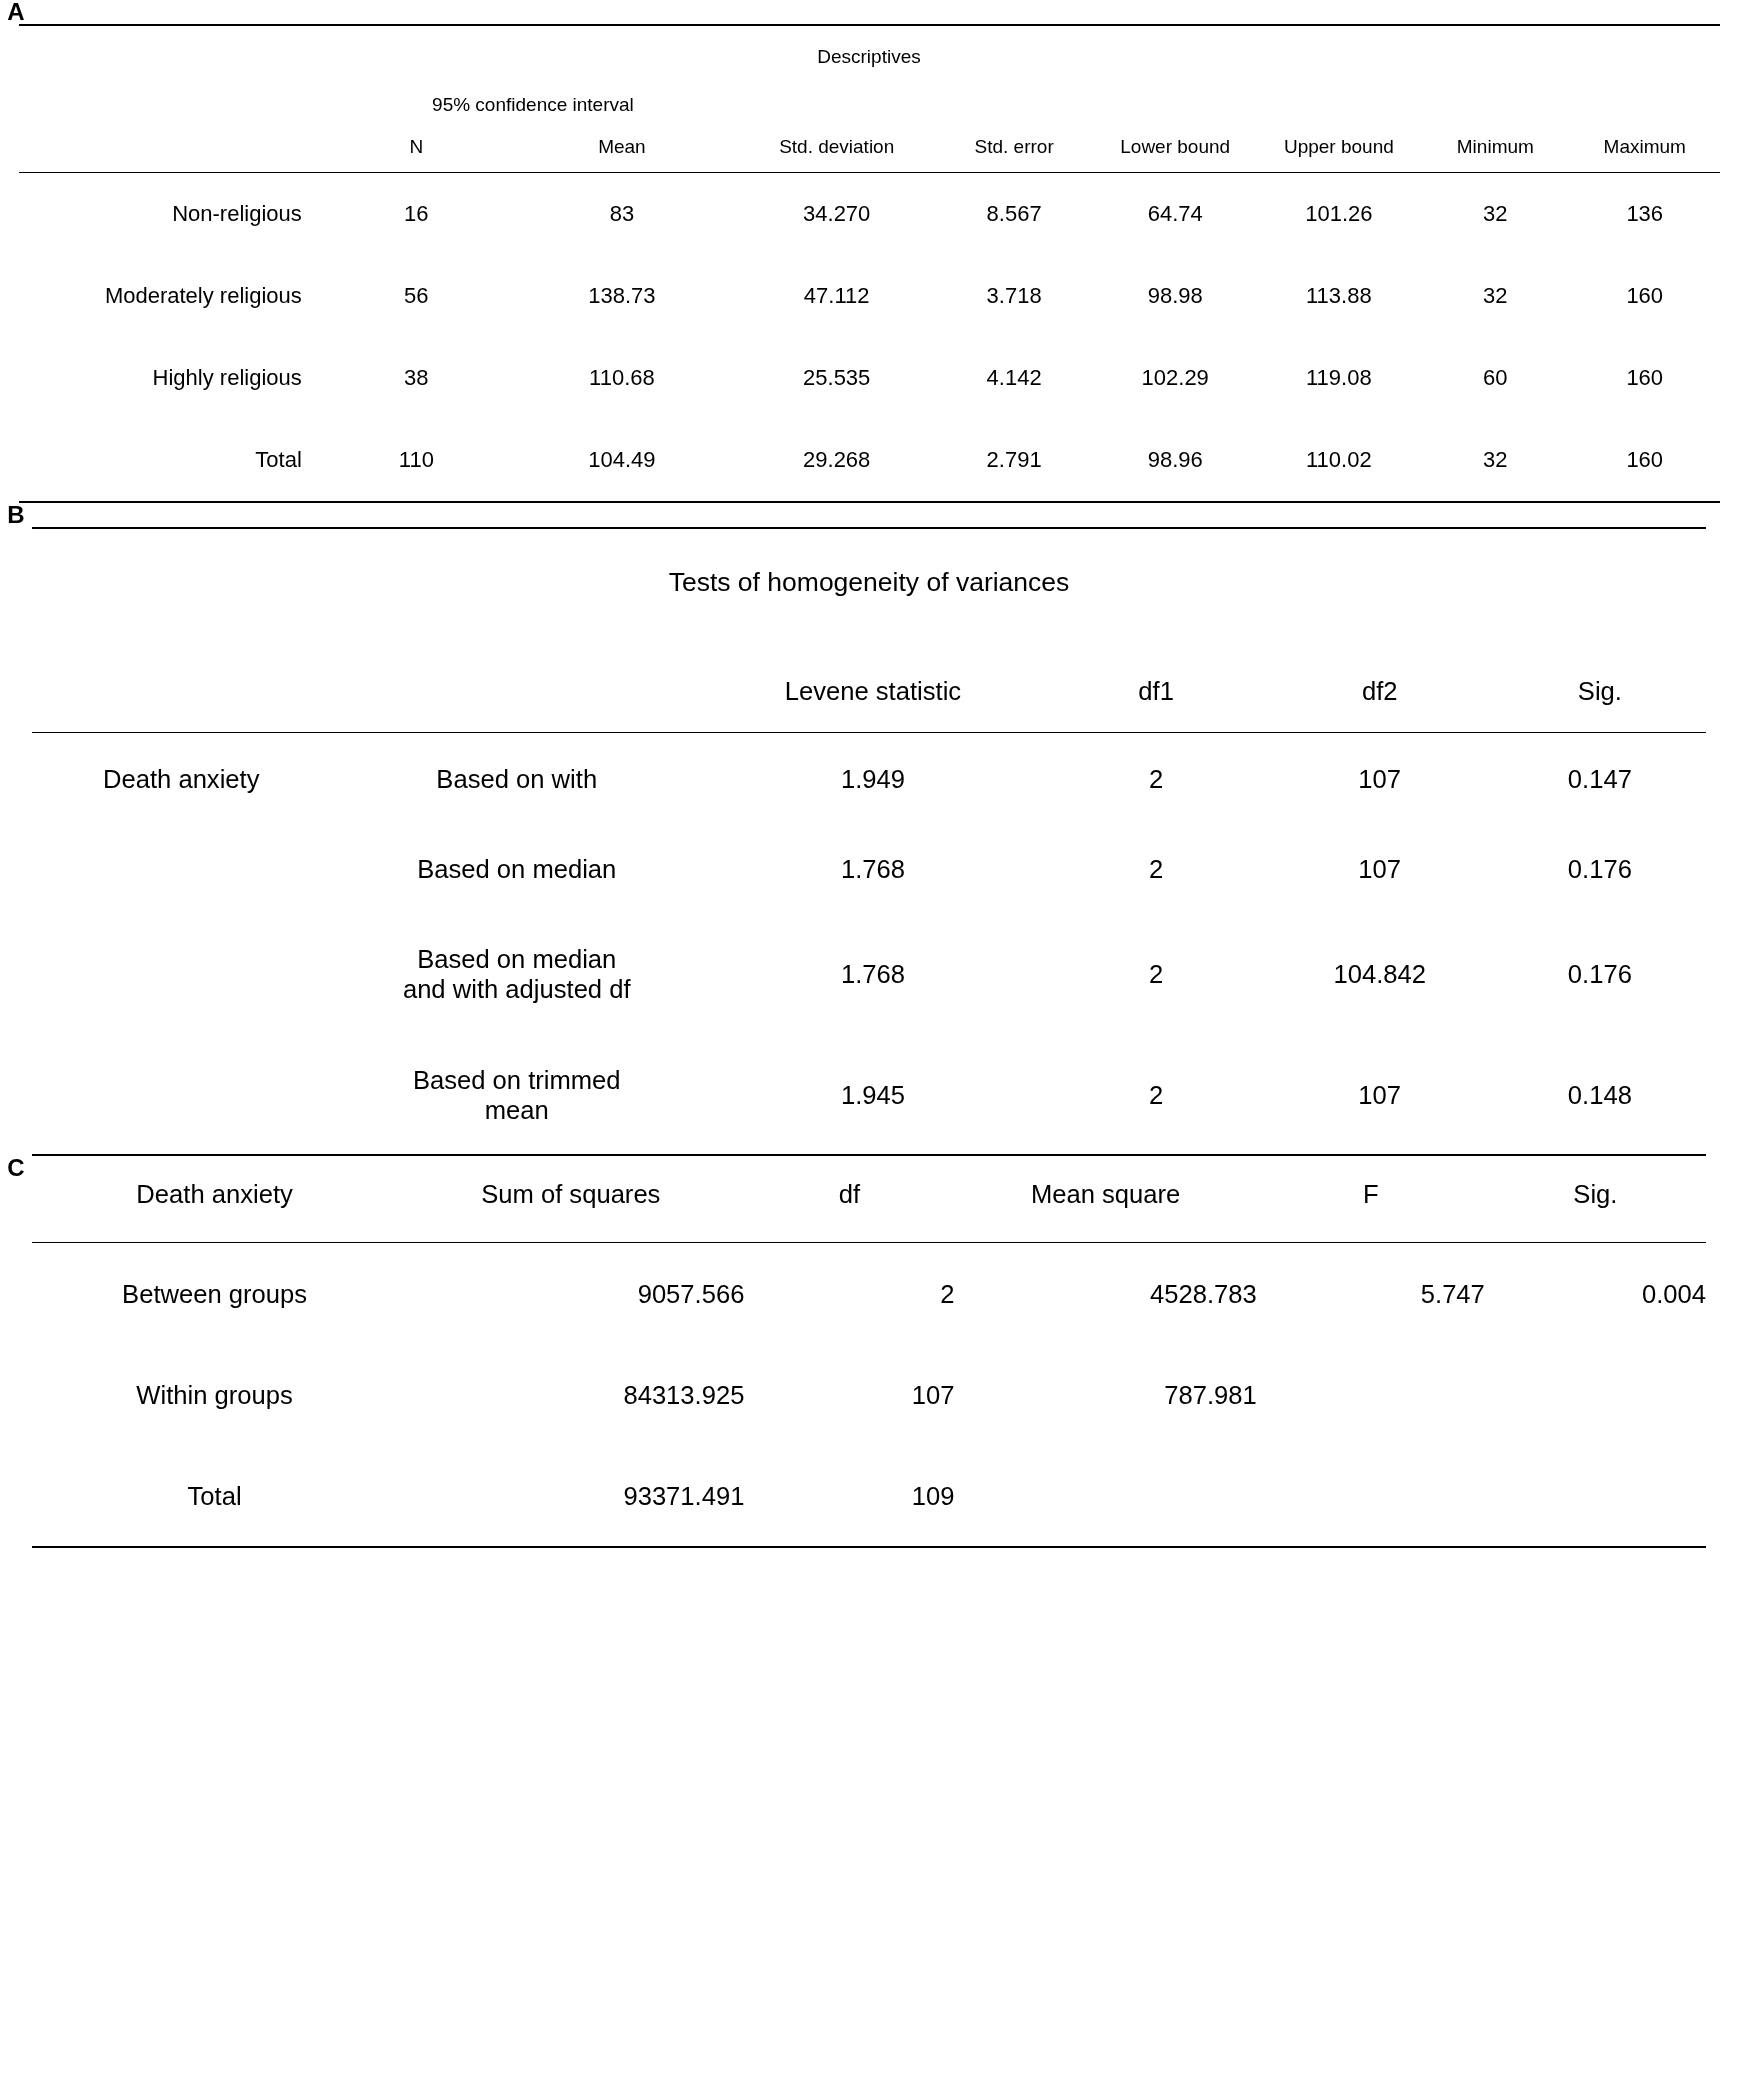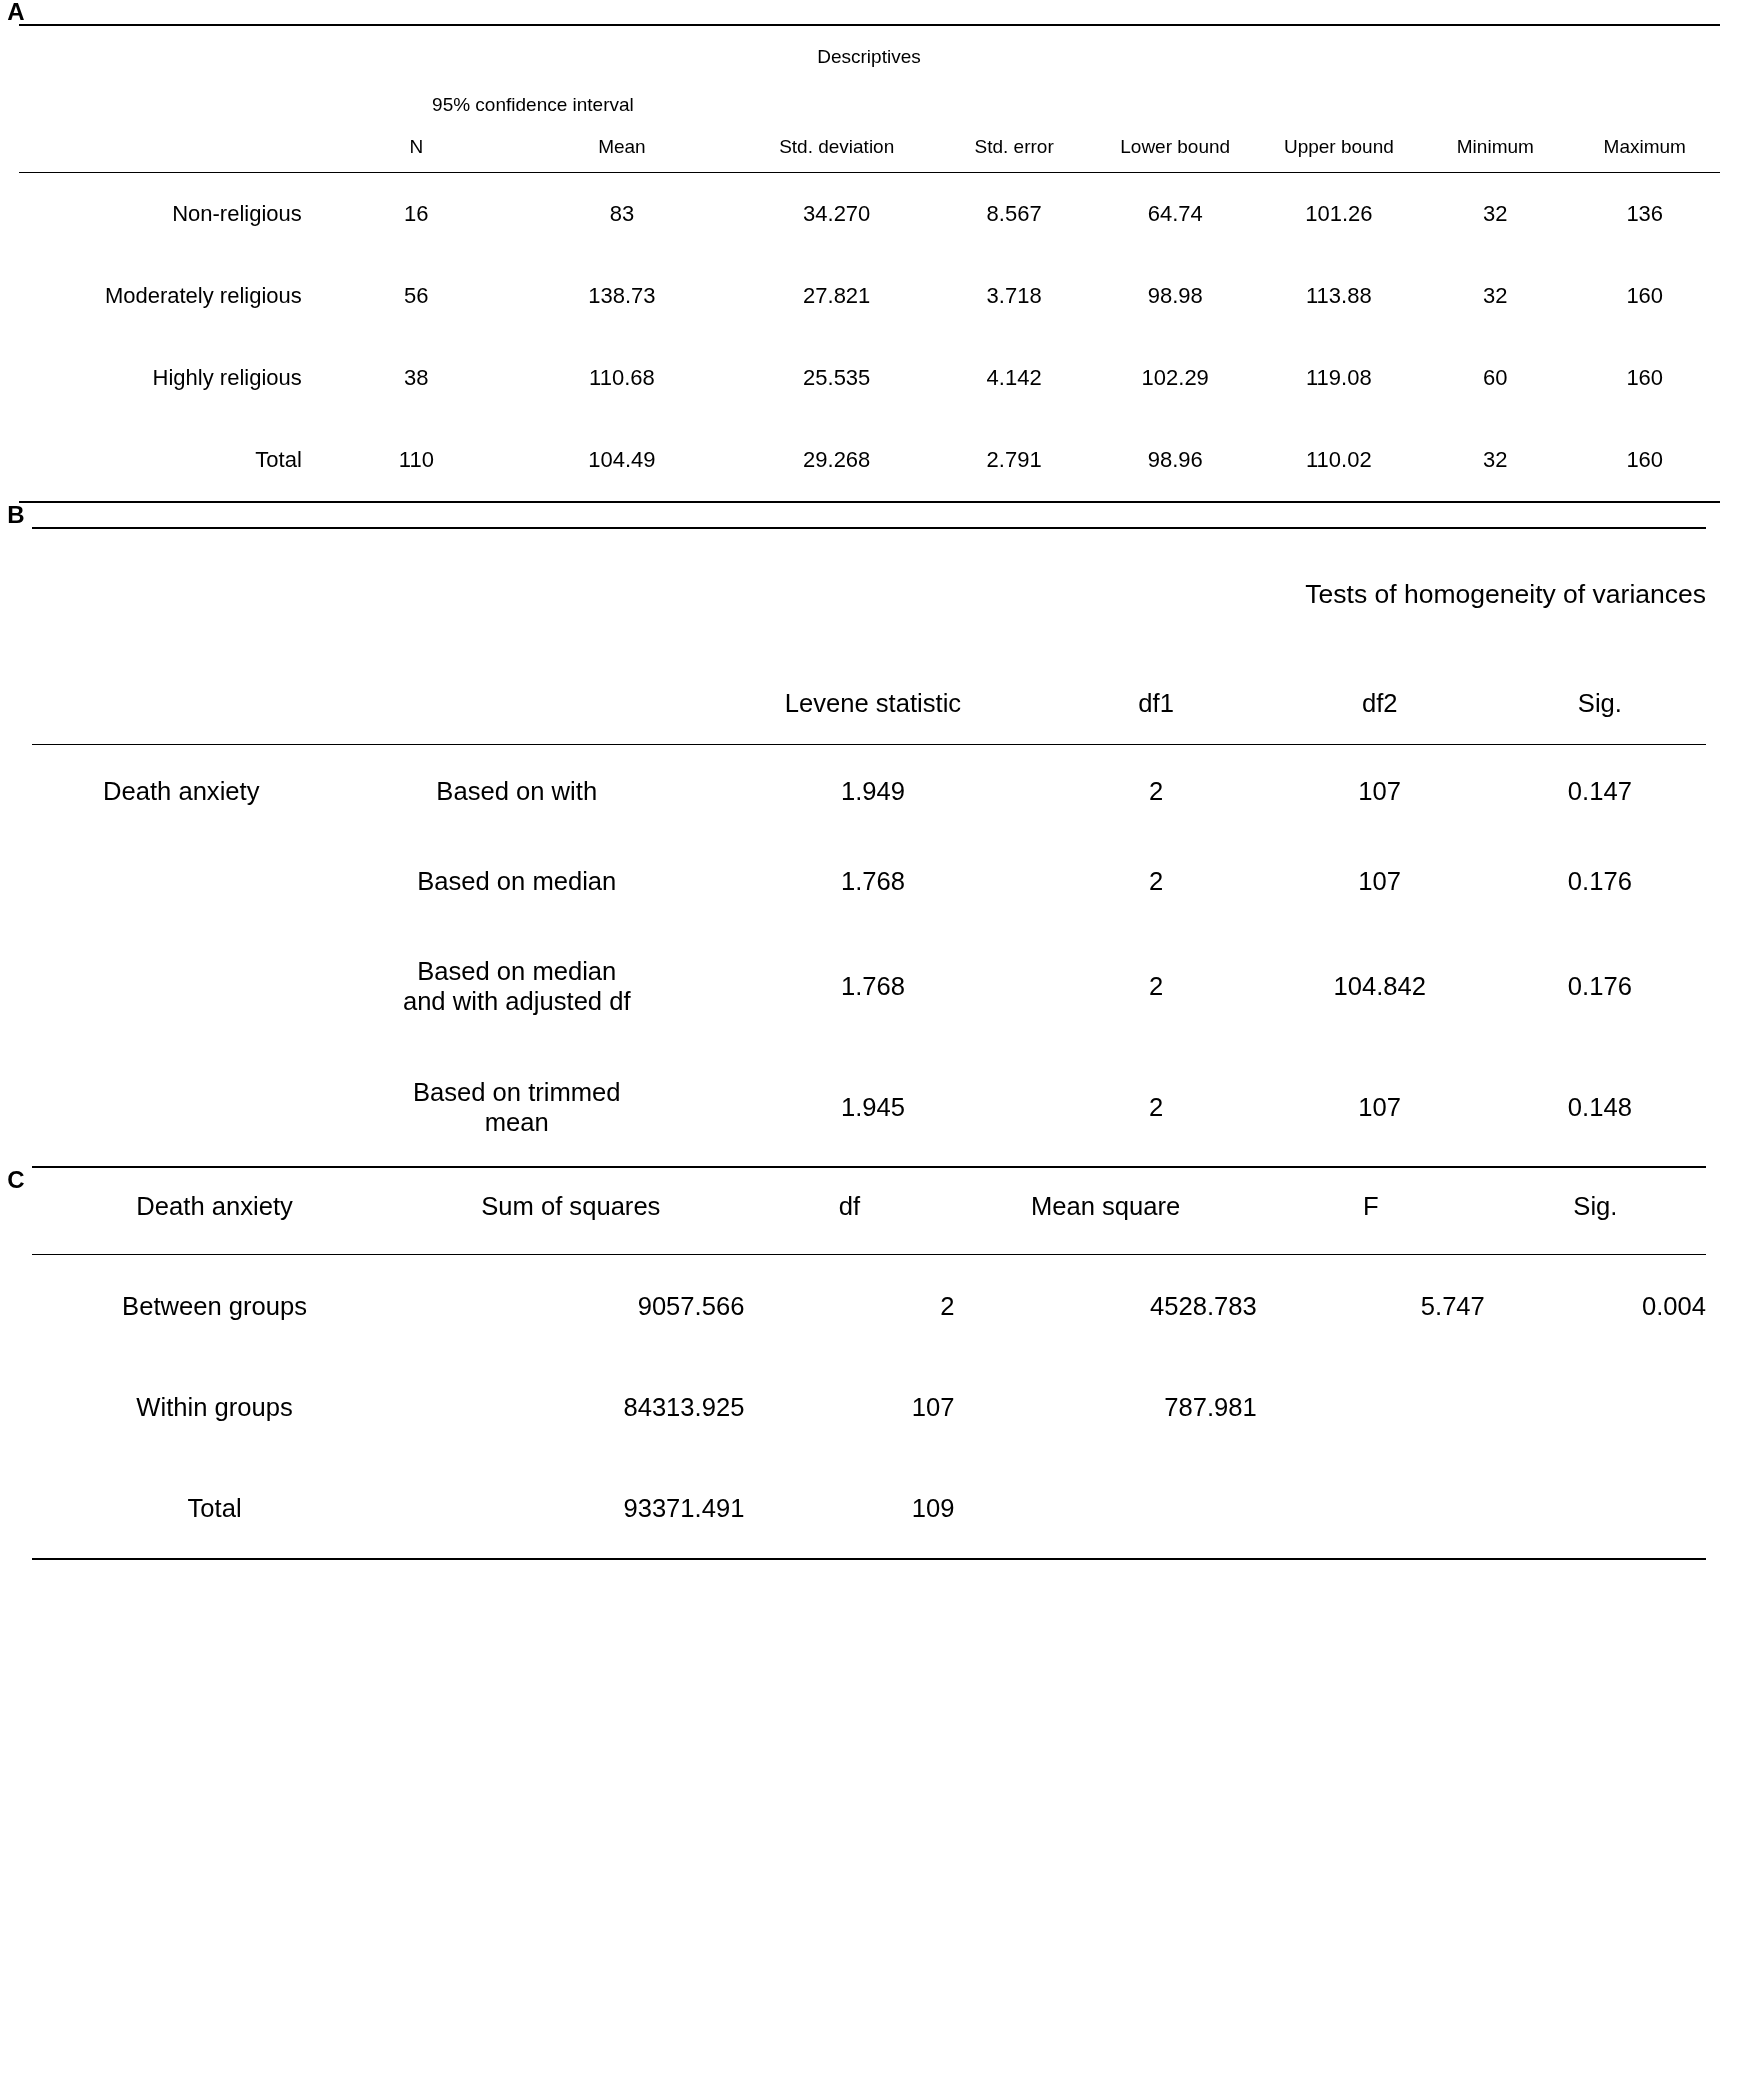--- a/index.html
+++ b/index.html
@@ -76,22 +76,22 @@
     text-align: right;
     padding-right: 25.6px;
   }
 
   
   .tblB {
     width: 1674px;
     font-size: 25px;
   }
   .tblB .title-cell {
-    text-align: right;
-    padding: 50px 0 79px 0;
+    text-align: center;
+    padding: 38px 0 79px 0;
     font-size: 26.5px;
   }
   .tblB .hdr td {
     text-align: center;
     padding: 0 0 25.6px 0;
     font-size: 25.6px;
   }
   .tblB tbody td {
     text-align: center;
     font-size: 25.6px;
@@ -173,21 +173,21 @@
           <td>8.567</td>
           <td>64.74</td>
           <td>101.26</td>
           <td>32</td>
           <td>136</td>
         </tr>
         <tr>
           <td class="rowlbl">Moderately religious</td>
           <td>56</td>
           <td>138.73</td>
-          <td>27.821</td>
+          <td>47.112</td>
           <td>3.718</td>
           <td>98.98</td>
           <td>113.88</td>
           <td>32</td>
           <td>160</td>
         </tr>
         <tr>
           <td class="rowlbl">Highly religious</td>
           <td>38</td>
           <td>110.68</td>

